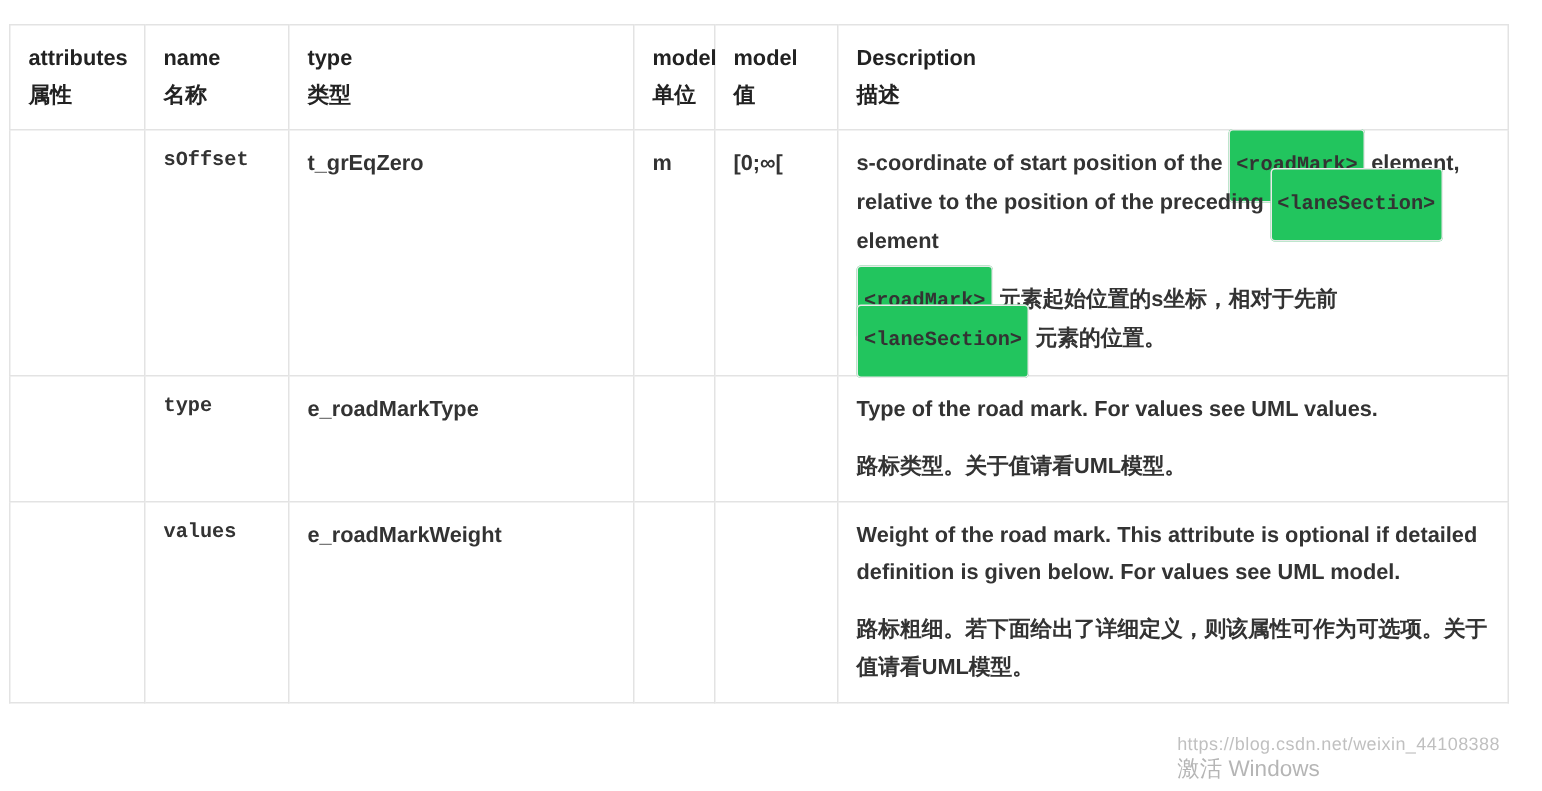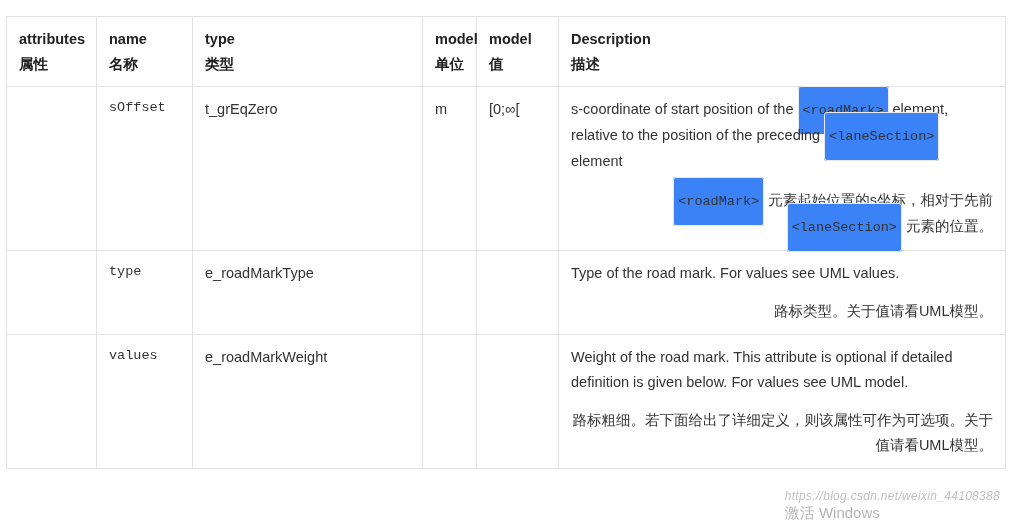--- a/index.html
+++ b/index.html
@@ -39,59 +39,59 @@
   col.c-type { width: 230px; }
   col.c-unit { width: 54px; }
   col.c-val  { width: 82px; }
   col.c-desc { width: auto; }
   th, td {
     border: 1px solid #e3e3e3;
     padding: 10px 12px;
     vertical-align: top;
     text-align: left;
     line-height: 1.7;
+    font-weight: bold;
   }
   th {
     font-weight: 700;
     color: #222;
     background: #fff;
   }
   .mono {
     font-family: Consolas, "Courier New", monospace;
     font-size: 13.5px;
     color: #333;
   }
   .code-chip {
     font-family: Consolas, "Courier New", monospace;
     font-size: 13.5px;
-    background: #3b82f6;
+    background: #22c55e;
     border: 1px solid #eaeaea;
     border-radius: 3px;
     padding: 16px 4px;
     color: #333;
     white-space: nowrap;
   }
   .desc-block p { margin: 0 0 14px 0; }
-  .desc-block p:last-child { margin-bottom: 0; text-align: right; }
+  .desc-block p:last-child { margin-bottom: 0; }
   .watermark {
     position: absolute;
     right: 28px;
     bottom: 4px;
     color: rgba(120,120,120,0.55);
     font-size: 15px;
     text-align: left;
     line-height: 1.25;
     pointer-events: none;
   }
   .watermark .url {
     font-size: 12px;
     color: rgba(150,150,150,0.6);
     letter-spacing: 0.3px;
     display:block;
-    font-style:italic;
   }
   ::-webkit-scrollbar { width: 16px; }
   ::-webkit-scrollbar-track { background: #f0f0f0; }
   ::-webkit-scrollbar-thumb { background: #c8c8c8; border: 2px solid #f0f0f0; border-radius: 2px; }
   ::-webkit-scrollbar-button { background: #f0f0f0; height: 16px; }
 </style>
 </head>
 <body>
 
 <div class="viewport">

